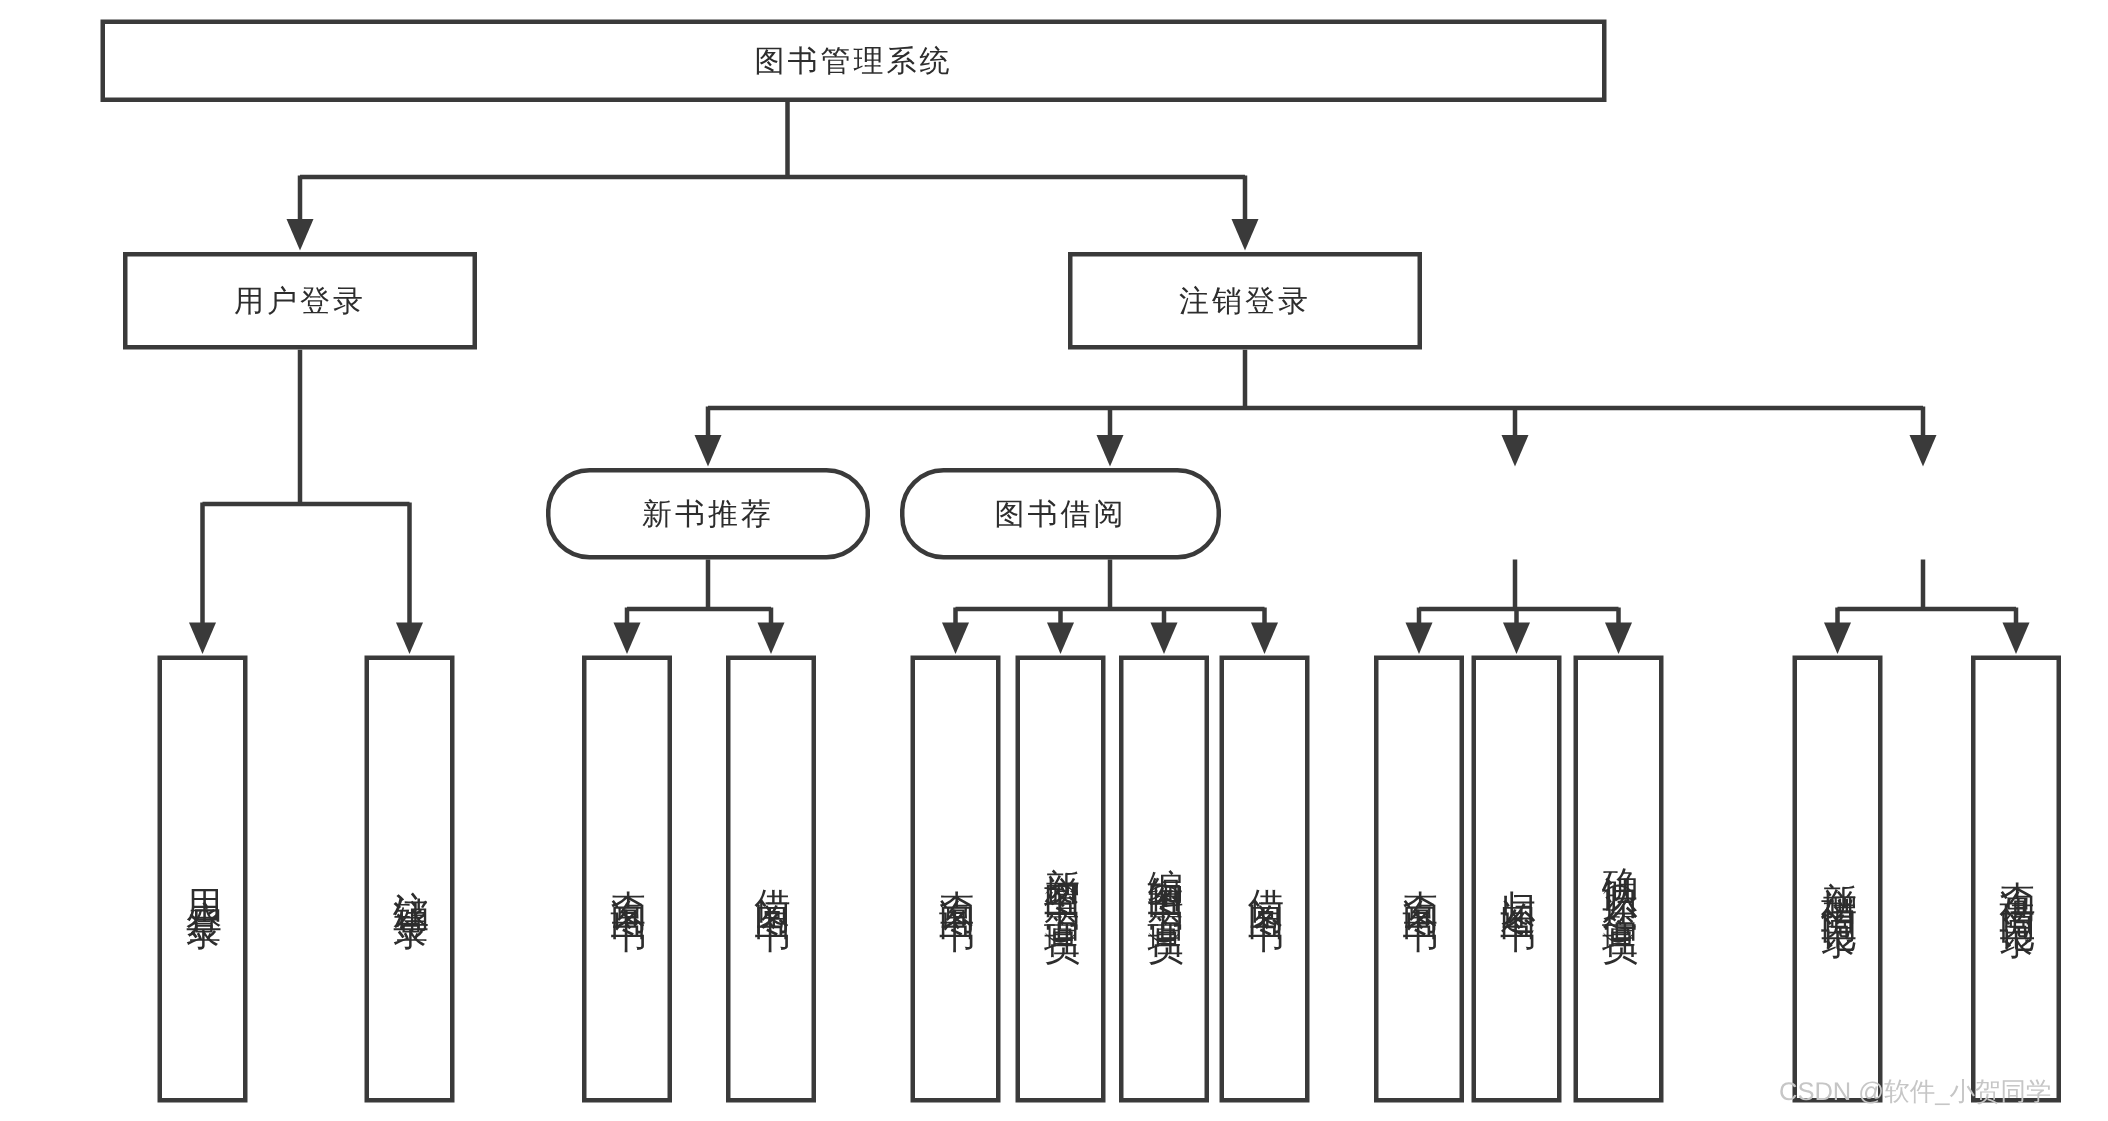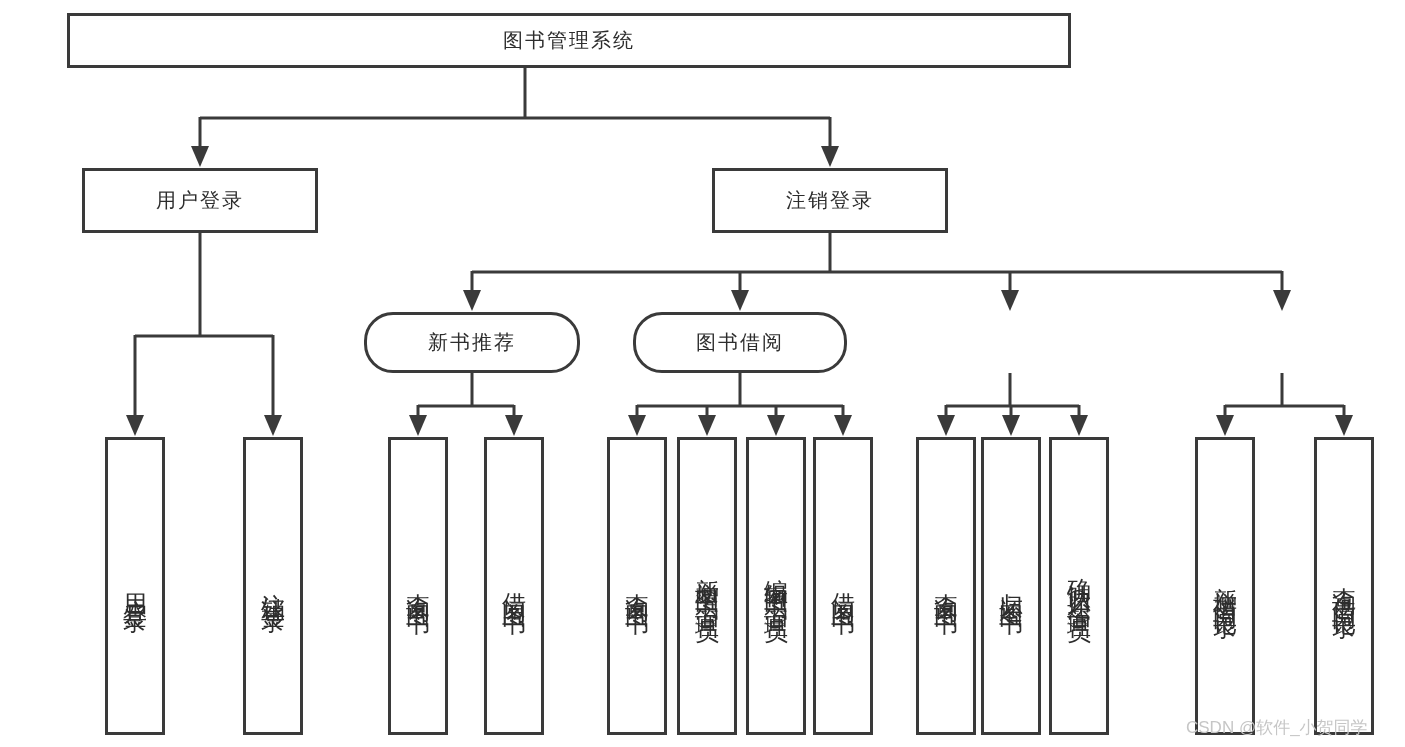--- a/index.html
+++ b/index.html
@@ -32,21 +32,21 @@
     letter-spacing:2px;
     color:var(--text);
     white-space:nowrap;
   }
   .root{left:24px;top:13px;width:1004px;height:55px;margin-left:43px;}
   .l2{top:168px;height:65px;}
   .l2a{left:82px;width:236px;}
   .l2b{left:712px;width:236px;}
   .l3{top:312px;height:61px;border-radius:29px;}
   .l3a{left:364px;width:216px;}
-  .l3b{left:633px;width:214px;}
+  .l3b{left:600px;width:214px;}
   .l3c{left:902px;width:216px;}
   .l3d{left:1174px;width:217px;}
   .leaf{top:437px;width:60px;height:298px;}
   .vtext{
     writing-mode:vertical-rl;
     text-orientation:mixed;
     font-size:24px;
     letter-spacing:6px;
     color:var(--text);
     line-height:1;

